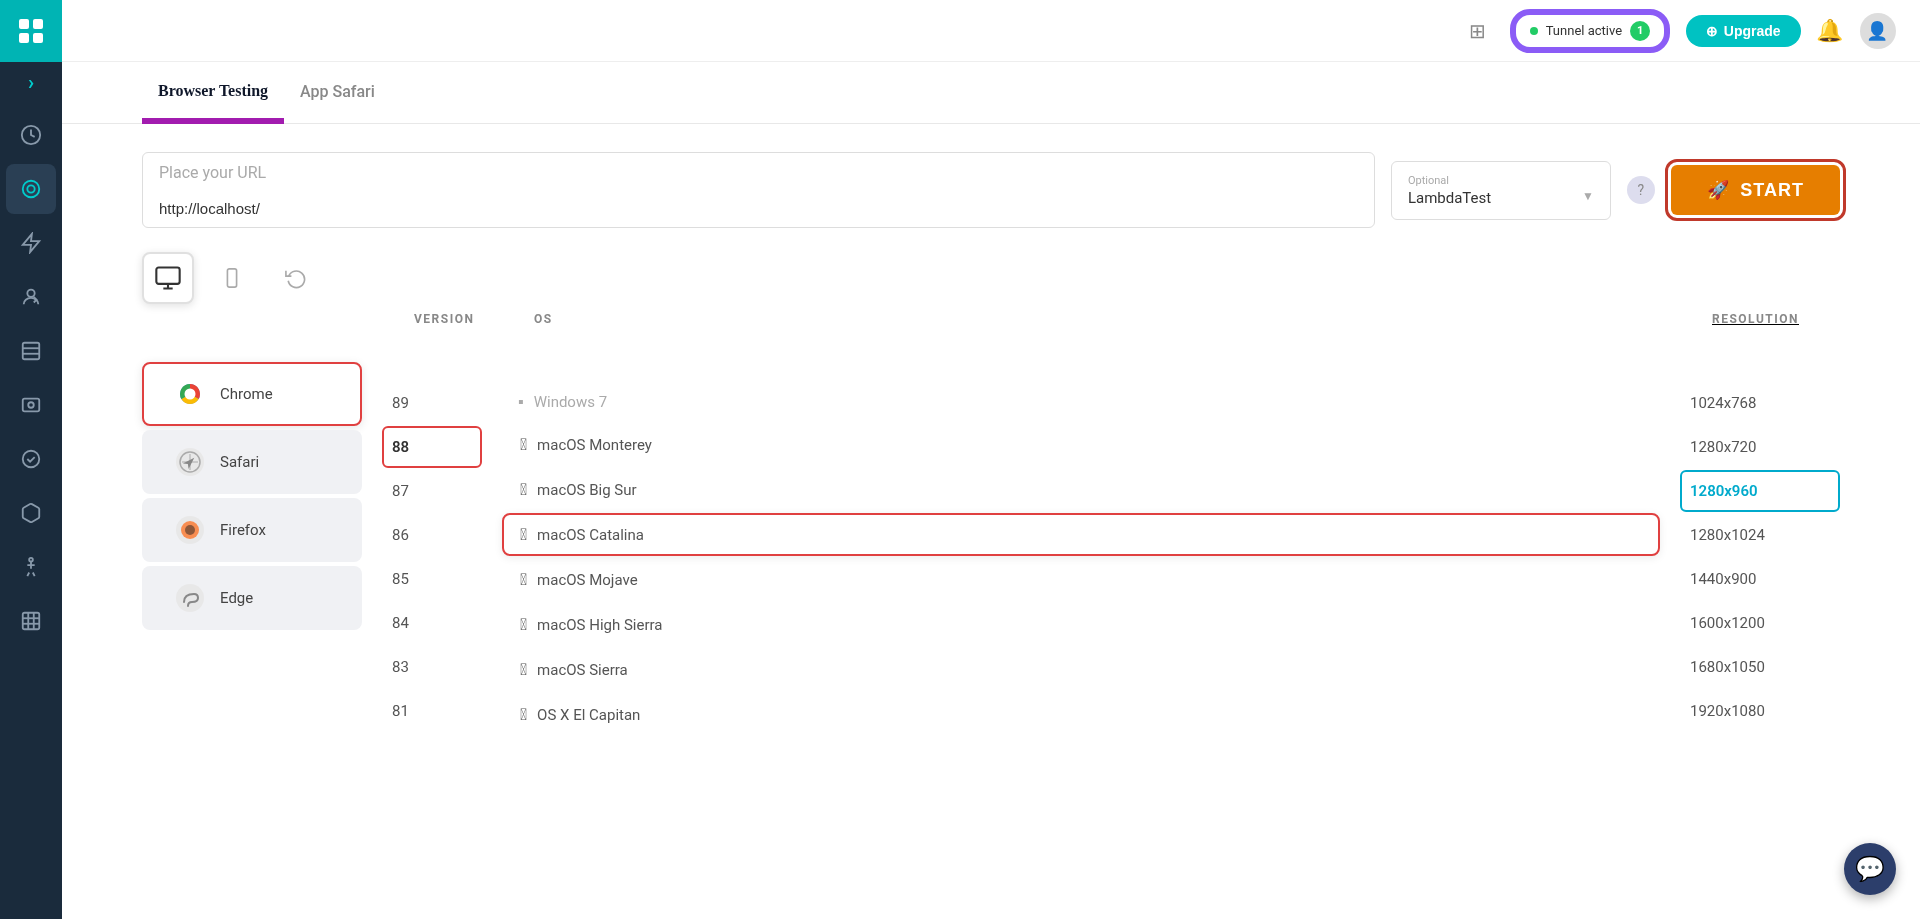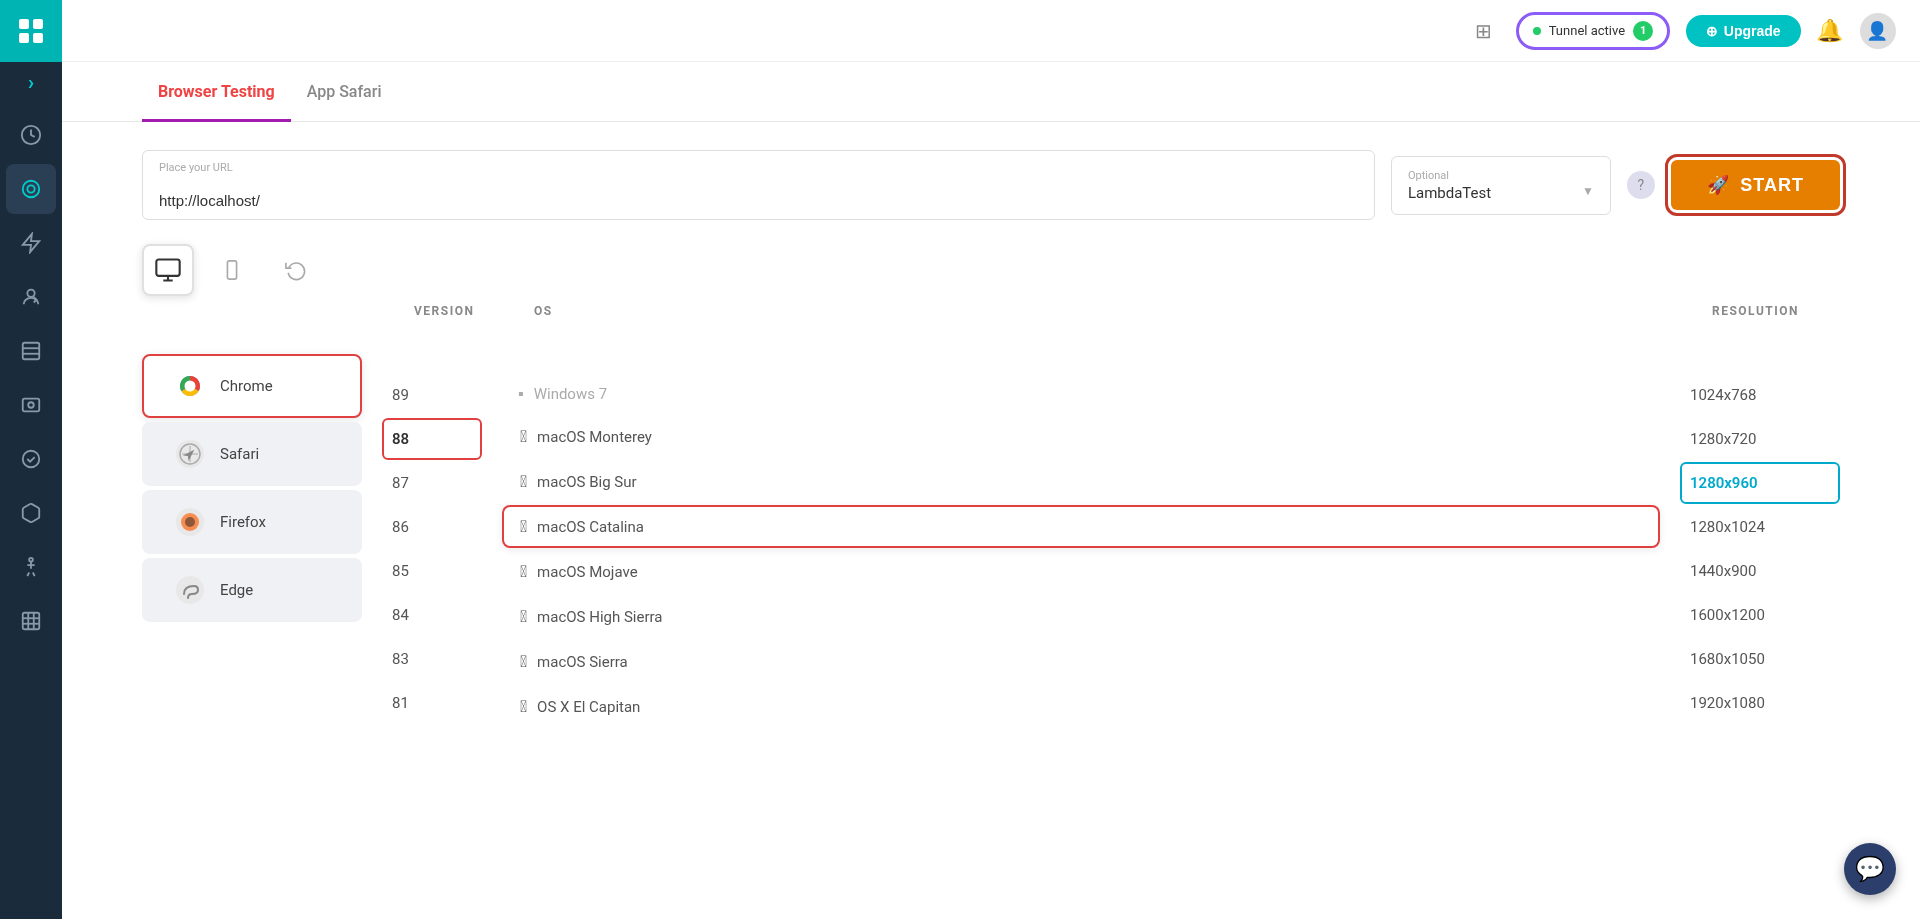--- a/index.html
+++ b/index.html
@@ -72,21 +72,21 @@
     .topbar-grid-icon {
       color: #888;
       font-size: 20px;
       cursor: pointer;
       margin-right: 8px;
     }
     .tunnel-badge {
       display: flex;
       align-items: center;
       gap: 8px;
-      border: 3px solid #8b5cf6;
+      border: 6px solid #8b5cf6;
       border-radius: 20px;
       padding: 6px 14px;
       font-size: 13px;
       color: #333;
       background: white;
       cursor: pointer;
     }
     .tunnel-dot {
       width: 8px;
       height: 8px;
@@ -154,42 +154,43 @@
     .tab {
       padding: 20px 16px 18px;
       font-size: 16px;
       color: #888;
       cursor: pointer;
       border-bottom: 3px solid transparent;
       margin-bottom: -1px;
       font-weight: 500;
     }
     .tab.active {
-      color: #ef4444;
+      color: #0f172a;
       font-weight: 700;
-      border-bottom: 3px solid #a21caf;
+      border-bottom: 6px solid #a21caf;
+      font-family: Liberation Serif, serif;
     }
 
     
     .config-area {
       padding: 28px 80px 0;
       display: flex;
       align-items: center;
       gap: 16px;
     }
     .url-input-wrap {
       flex: 1;
       border: 1px solid #ddd;
       border-radius: 6px;
       padding: 10px 16px;
       display: flex;
       flex-direction: column;
     }
     .url-input-label {
-      font-size: 11px;
+      font-size: 16px;
       color: #aaa;
       margin-bottom: 18px;
     }
     .url-input {
       border: none;
       outline: none;
       font-size: 15px;
       color: #333;
       background: transparent;
       width: 100%;
@@ -411,21 +412,21 @@
     }
 
     .columns-headers {
       display: flex;
       padding: 0 80px;
       margin-top: 8px;
     }
     .ch-browser { width: 220px; }
     .ch-version { width: 120px; padding-left: 20px; }
     .ch-os { flex: 1; padding-left: 20px; }
-    .ch-res { width: 180px; padding-left: 20px; }
+    .ch-res { width: 180px; padding-left: 20px; text-decoration: underline; }
 
     
     .os-item-partial {
       display: flex;
       align-items: center;
       gap: 10px;
       padding: 10px 16px;
       font-size: 15px;
       color: #aaa;
       cursor: pointer;

